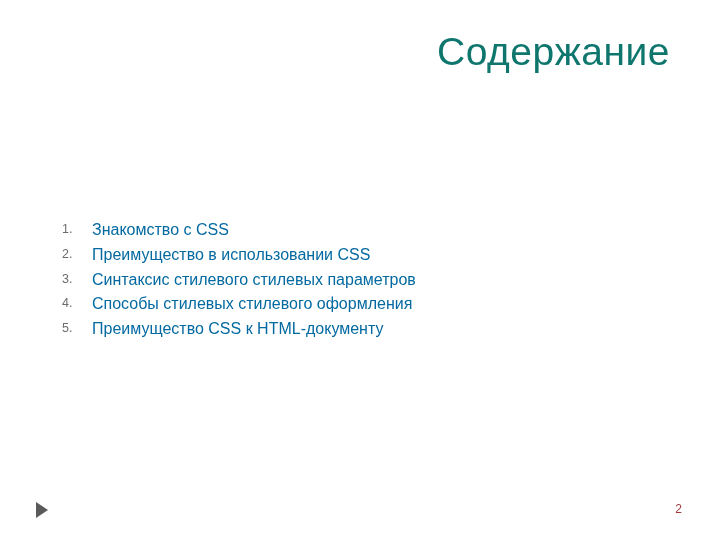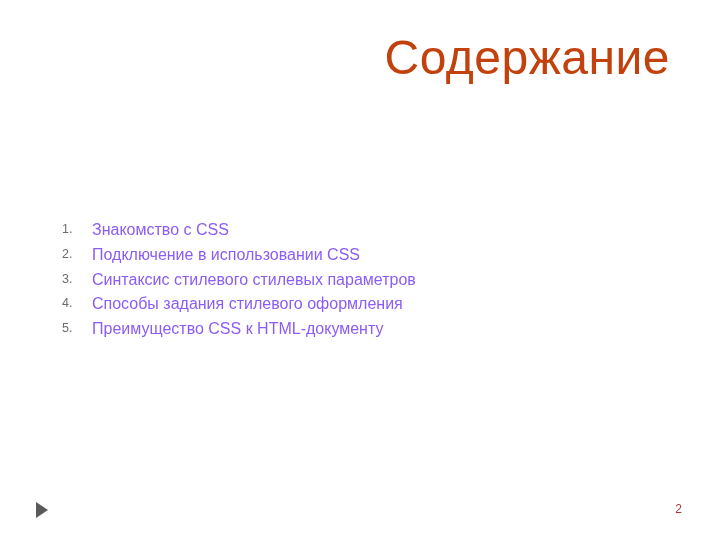--- a/index.html
+++ b/index.html
@@ -12,36 +12,36 @@
       height: 540px;
       background: #ffffff;
       font-family: "Segoe UI", Tahoma, Verdana, sans-serif;
       position: relative;
       overflow: hidden;
     }
     .title {
       position: absolute;
       top: 30px;
       right: 50px;
-      font-size: 48px;
+      font-size: 39px;
       font-weight: 400;
-      color: #c2410c;
+      color: #0f766e;
       letter-spacing: 0.5px;
     }
     .content-list {
       position: absolute;
       top: 218px;
       left: 62px;
       list-style: none;
       counter-reset: item;
     }
     .content-list li {
       counter-increment: item;
       font-size: 16px;
-      color: #8b5cf6;
+      color: #0369a1;
       line-height: 1.55;
       padding-left: 30px;
       position: relative;
     }
     .content-list li::before {
       content: counter(item) ".";
       position: absolute;
       left: 0;
       top: 2px;
       font-size: 12.5px;
@@ -65,21 +65,21 @@
       border-left: 12px solid #5a5a5a;
     }
   </style>
 </head>
 <body>
 
 <h1 class="title">Содержание</h1>
 
 <ol class="content-list">
   <li>Знакомство с CSS</li>
-  <li>Подключение в использовании CSS</li>
+  <li>Преимущество в использовании CSS</li>
   <li>Синтаксис стилевого стилевых параметров</li>
-  <li>Способы задания стилевого оформления</li>
+  <li>Способы стилевых стилевого оформления</li>
   <li>Преимущество CSS к HTML-документу</li>
 </ol>
 
 <div class="nav-triangle"></div>
 
 <div class="page-number">2</div>
 
 </body></html>

